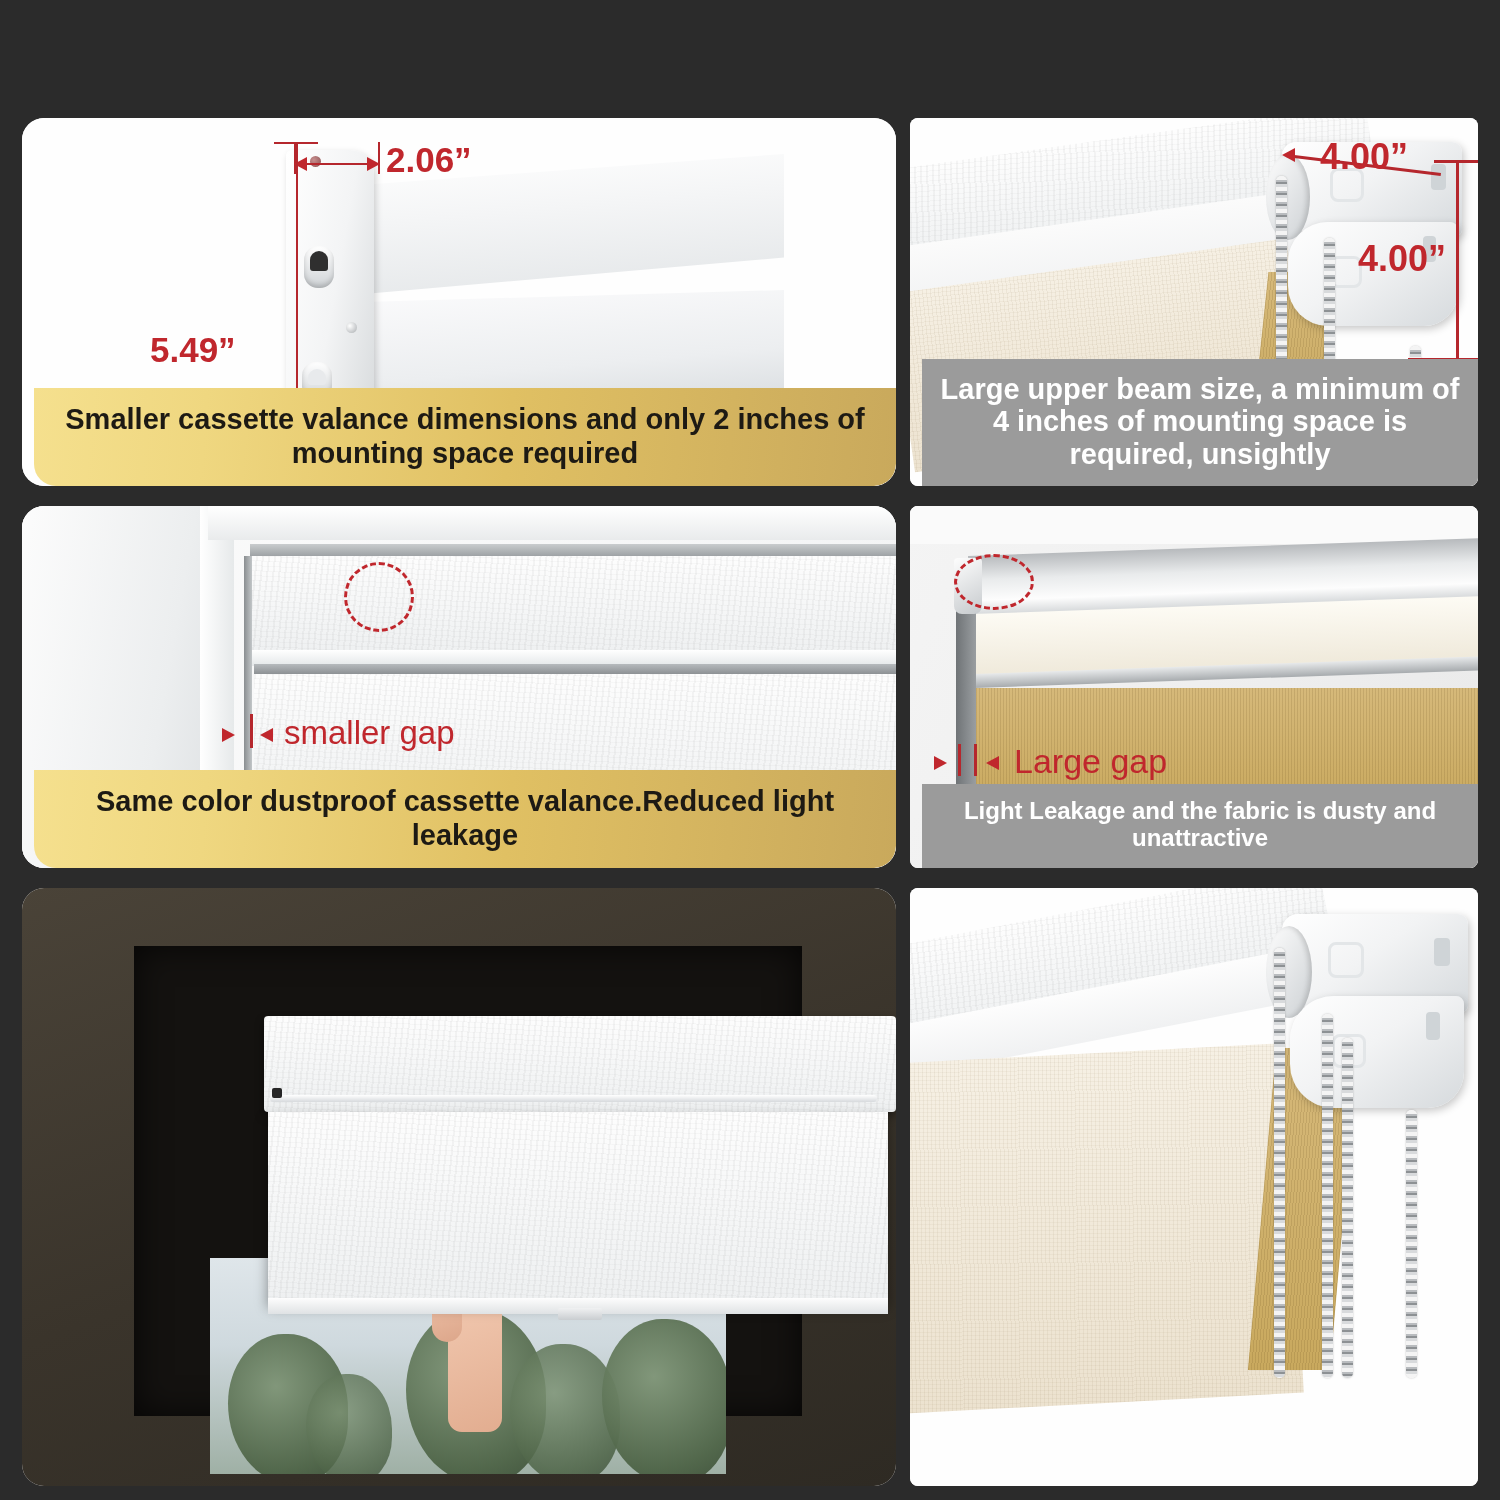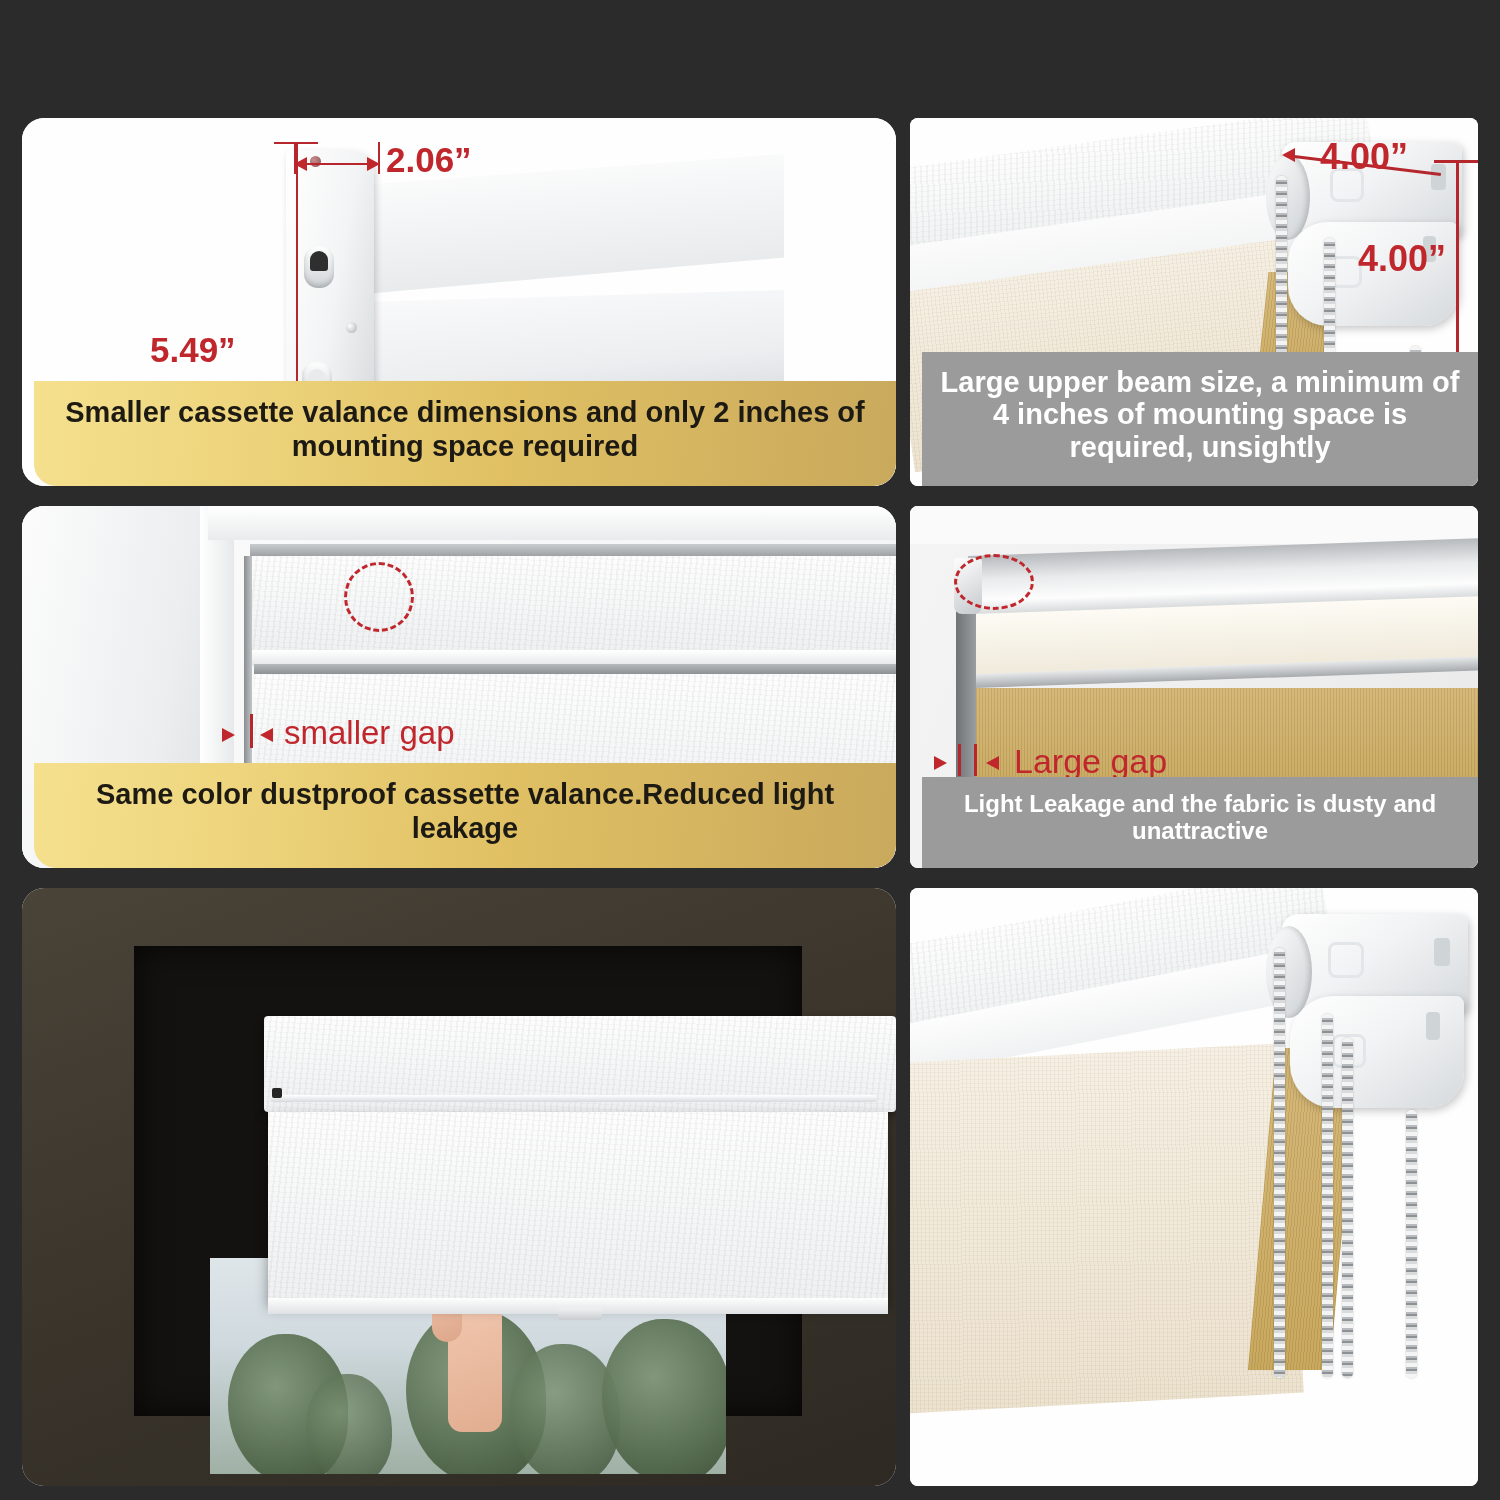--- a/index.html
+++ b/index.html
@@ -36,21 +36,21 @@
   .c-right { left: 888px; width: 568px; }
   .r1 { top: 0;    height: 368px; }
   .r2 { top: 388px; height: 362px; }
   .r3 { top: 770px; height: 598px; }
 
   .photo { position: absolute; inset: 0; overflow: hidden; }
 
   
   .caption {
     position: absolute; left: 12px; right: 0; bottom: 0;
-    padding: 14px 18px 23px 18px;
+    padding: 14px 18px 16px 18px;
     font-size: 29px; font-weight: bold; line-height: 1.18;
   }
   .caption.gold {
     background: linear-gradient(95deg, #f5e08e 0%, #efd780 20%, #e0c063 55%, #c9a95c 100%);
     color: #1d1a14;
     border-bottom-left-radius: 22px; border-bottom-right-radius: 22px;
   }
   .caption.gray { background: #9b9b9b; color: #ffffff; font-size: 24px; line-height: 1.12; }
   .r3 .caption.gold { font-size: 31px; }
   .r3 .caption.gray { font-size: 31px; }

